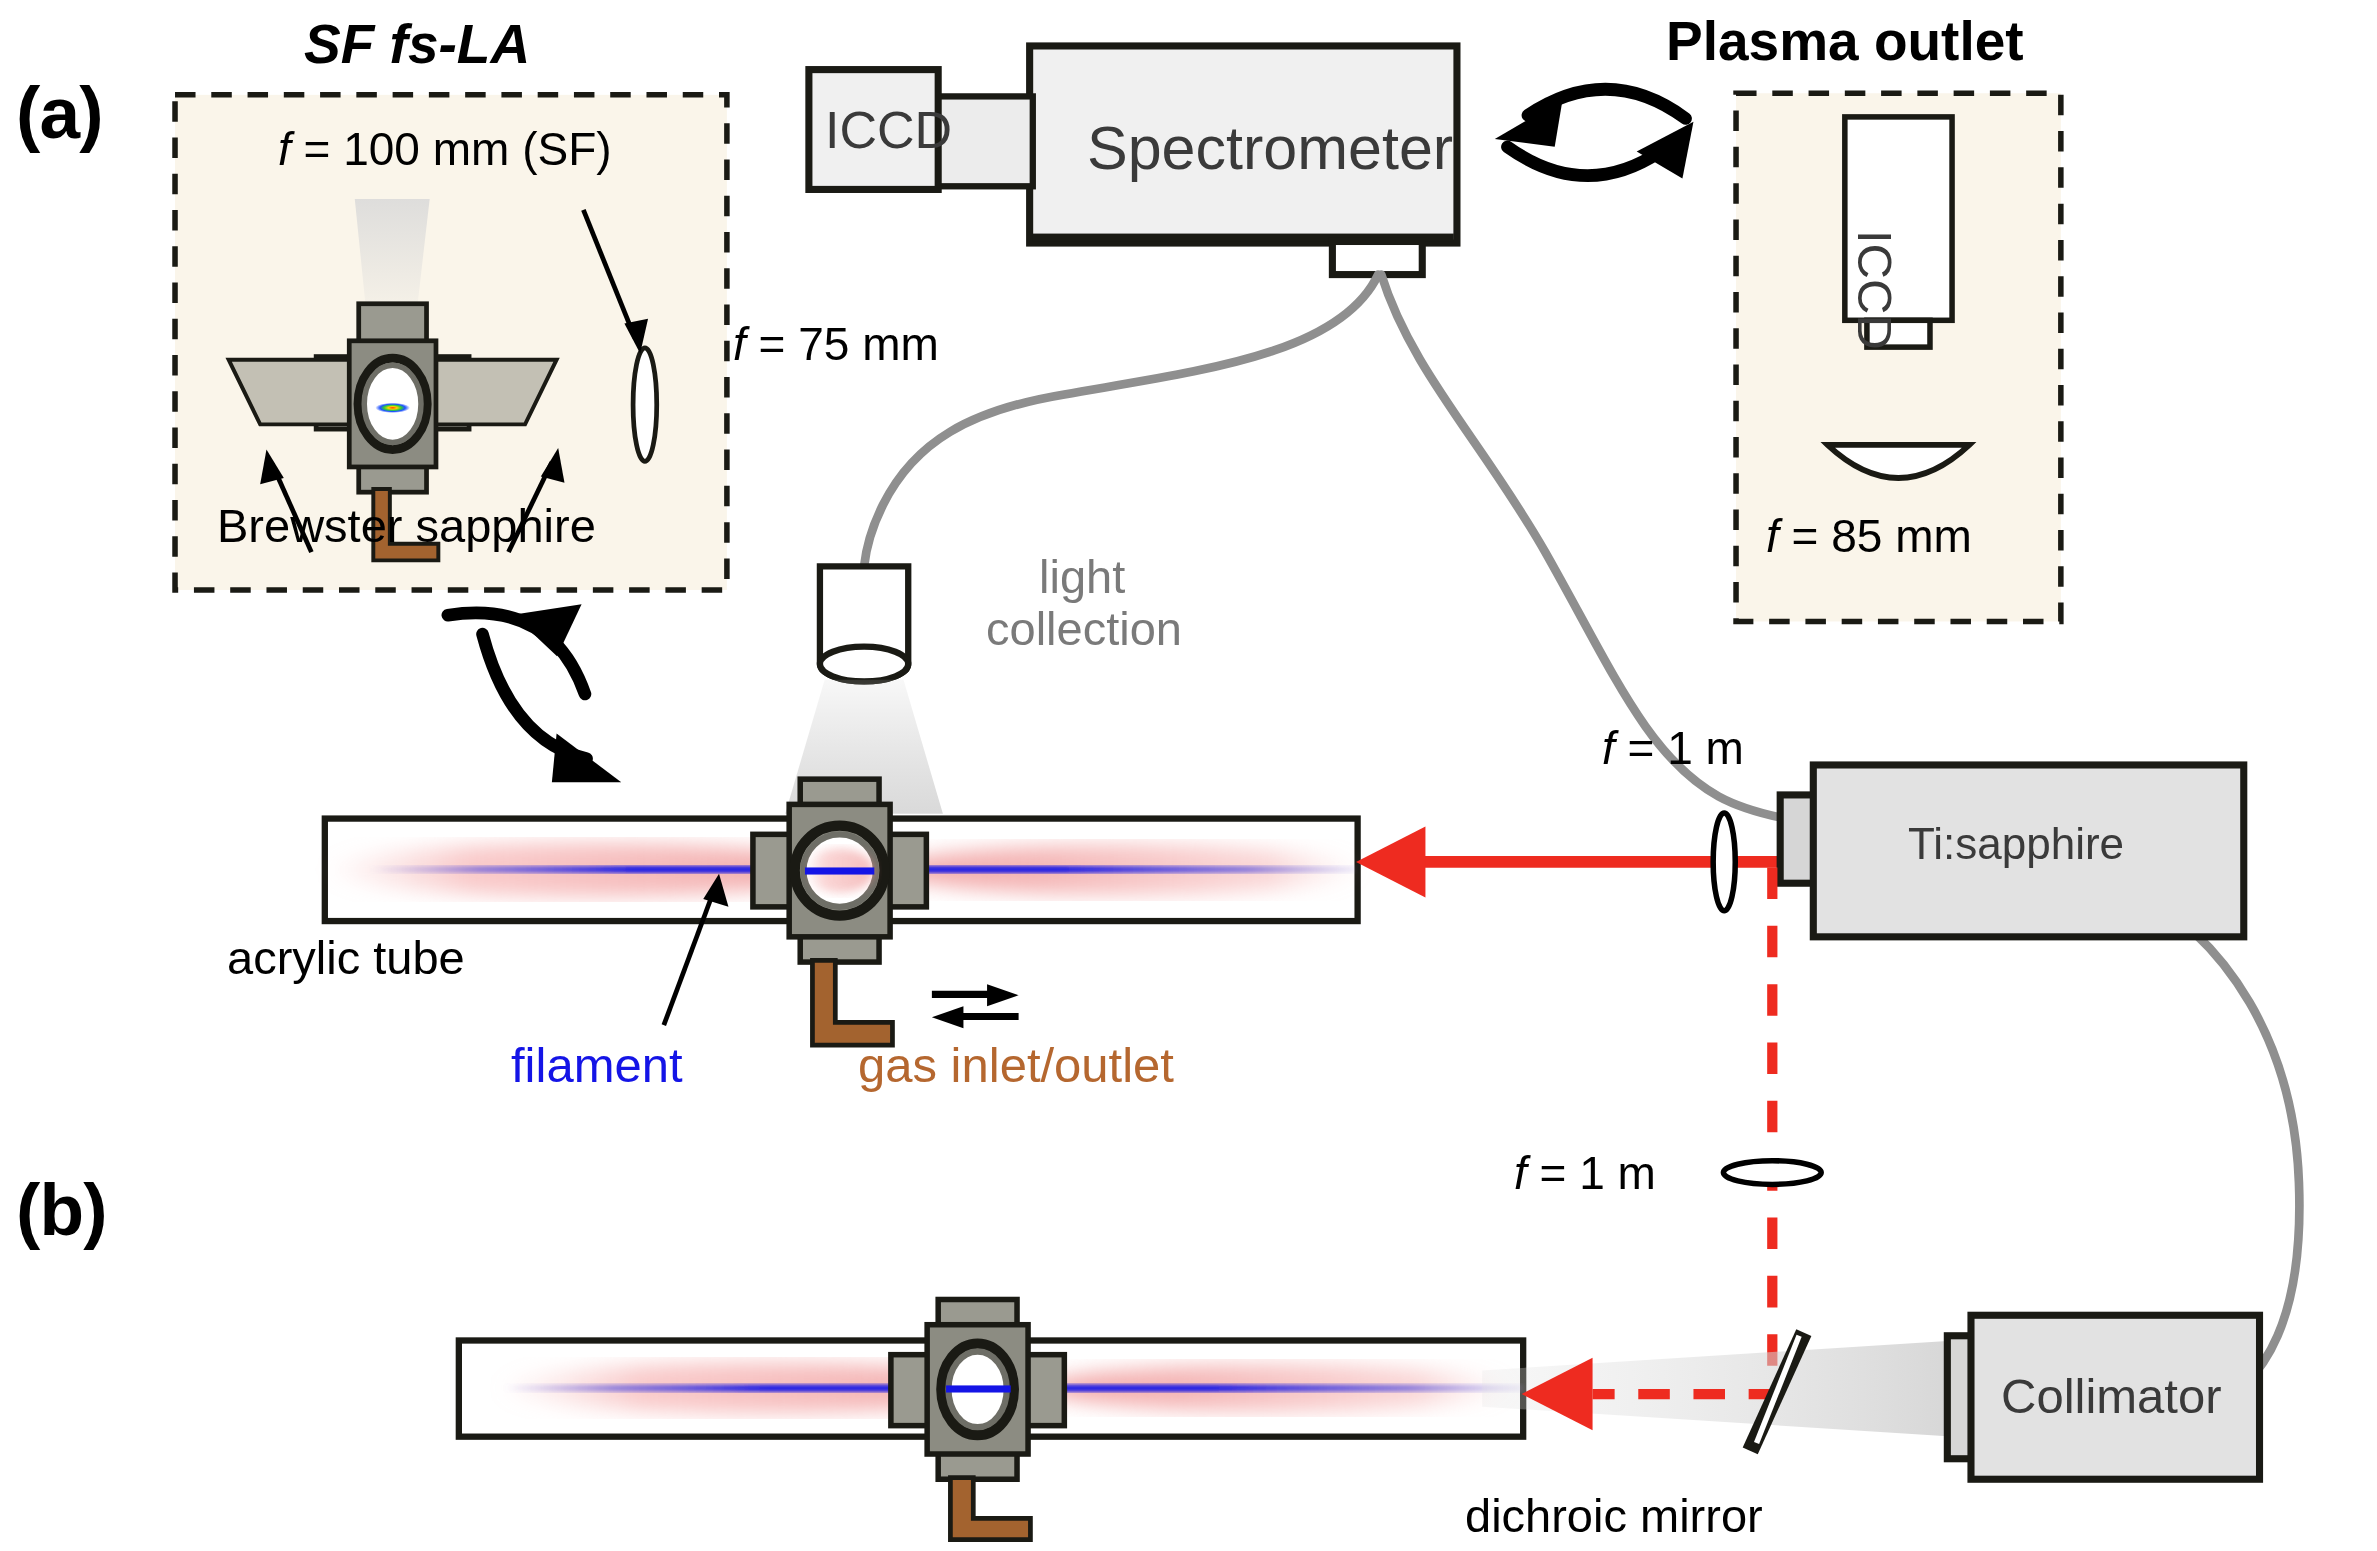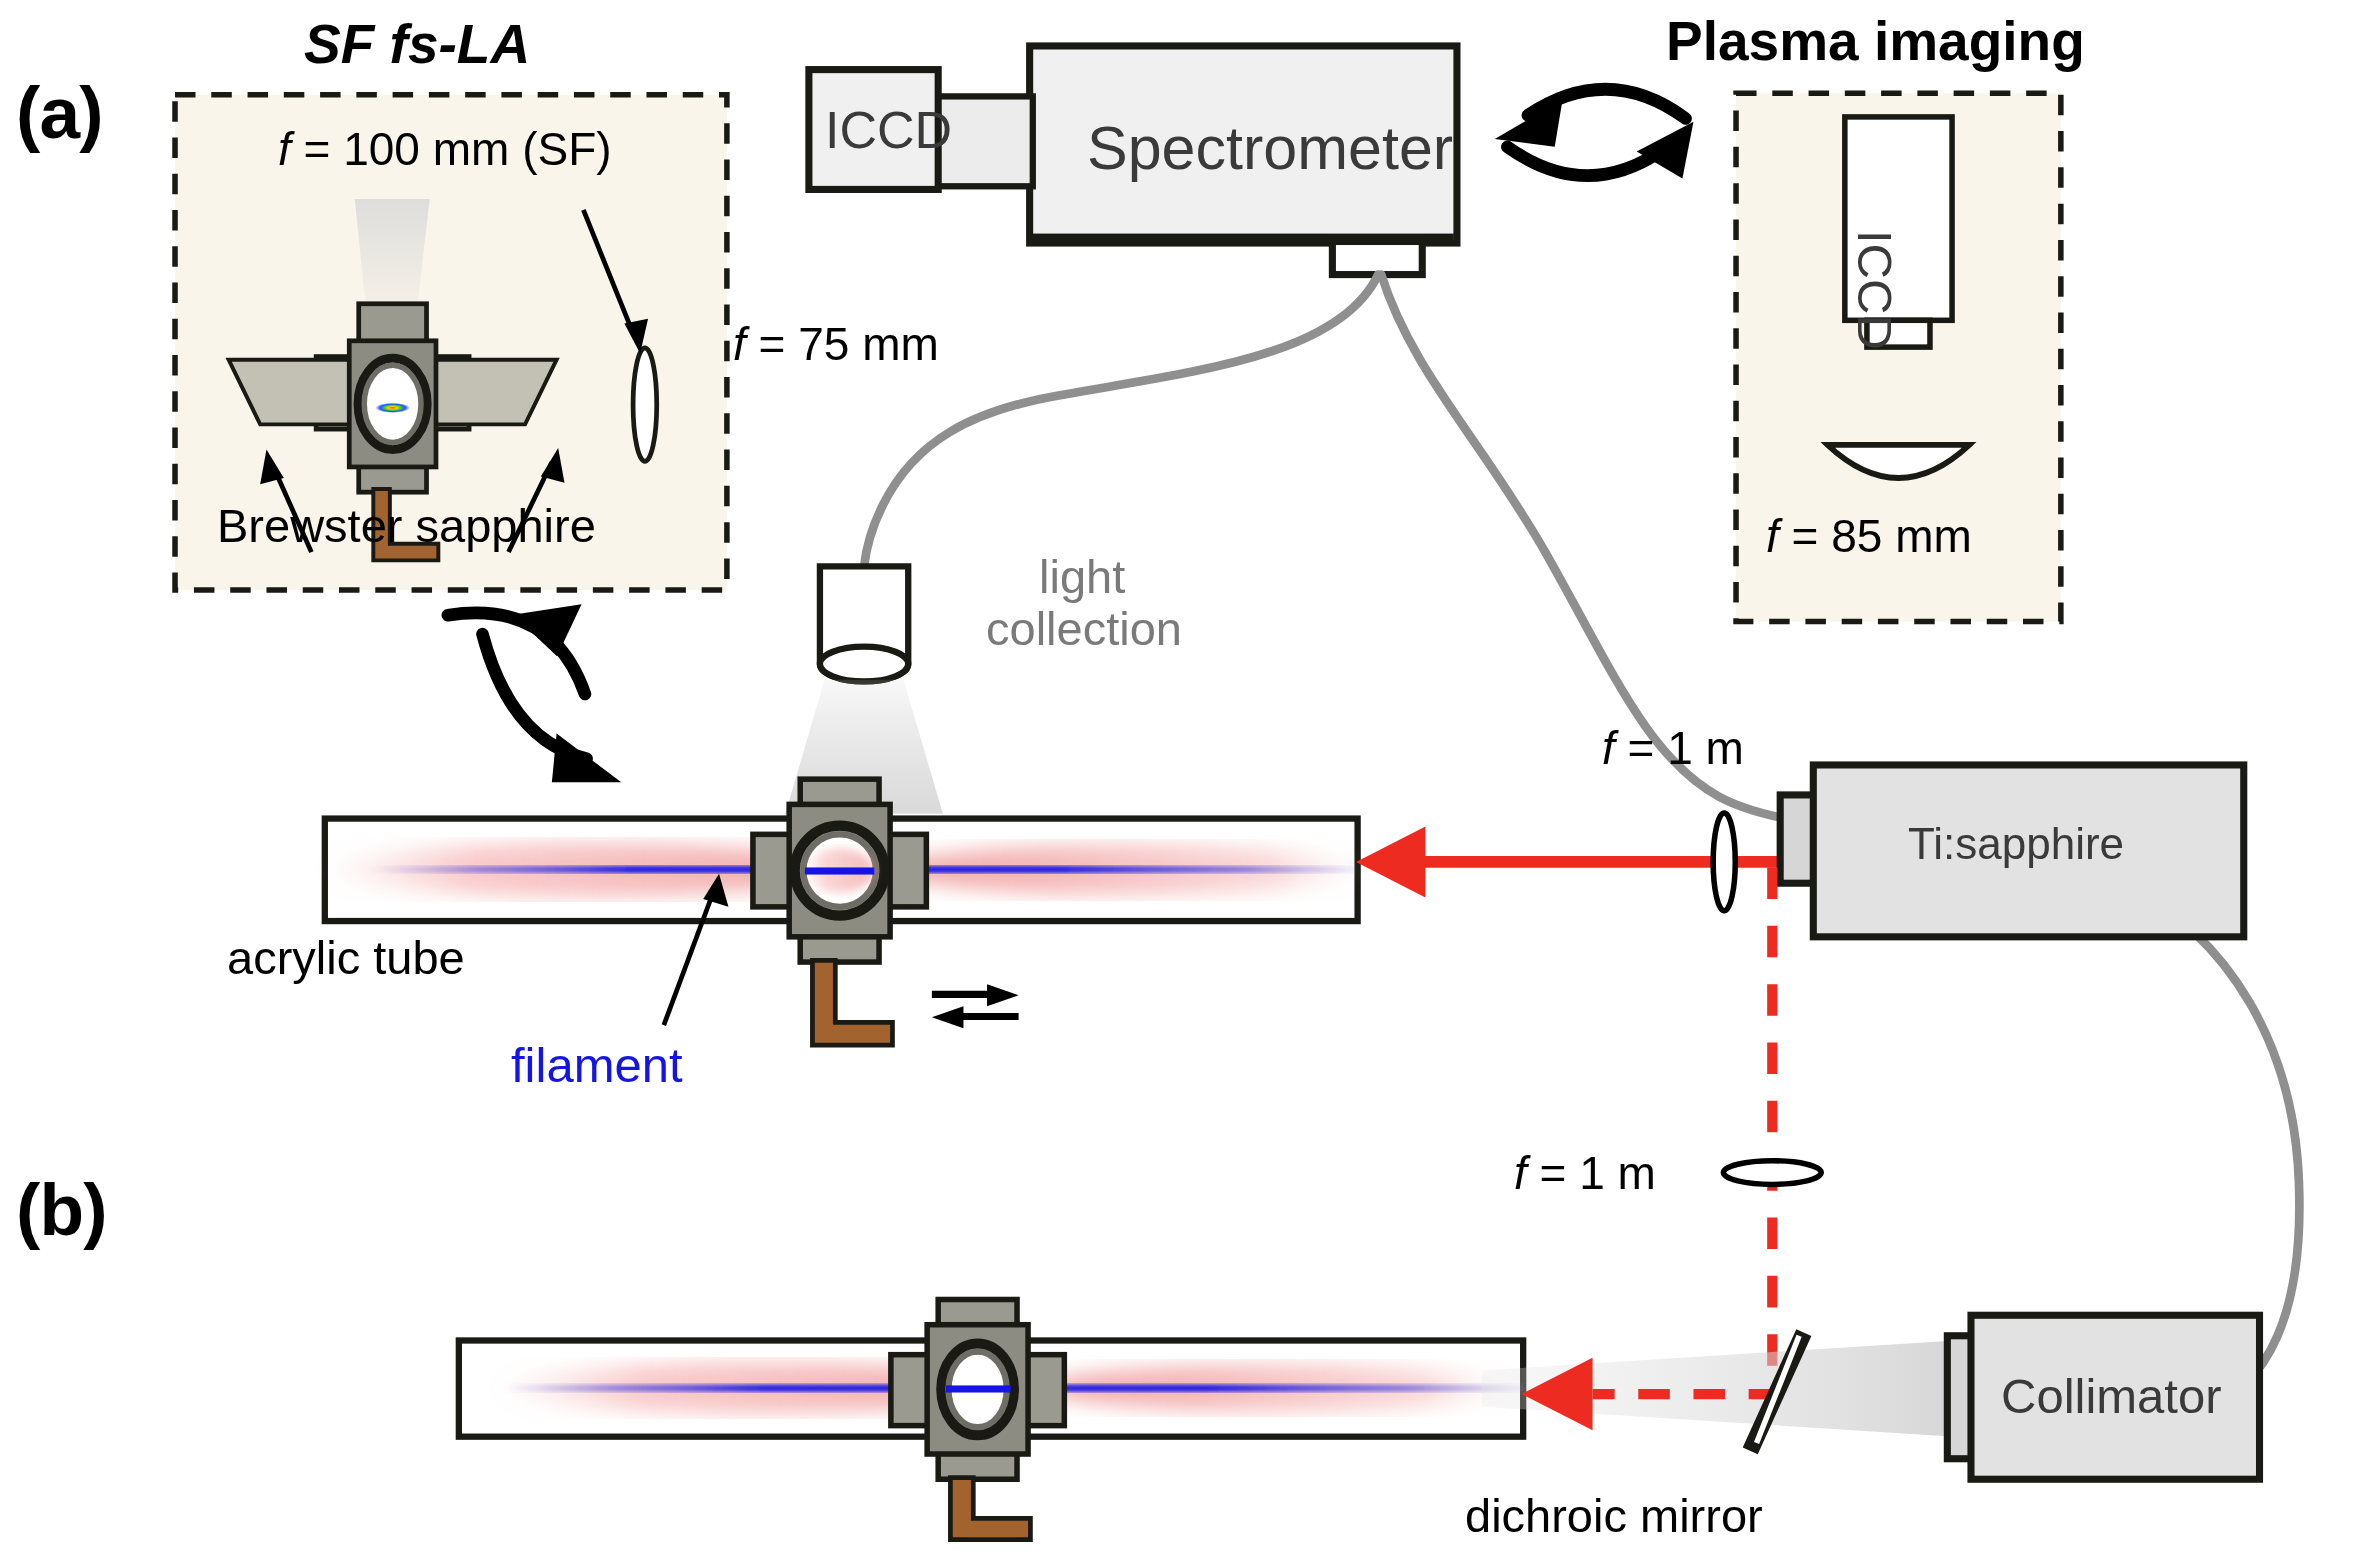--- a/index.html
+++ b/index.html
@@ -267,39 +267,40 @@
   <g>
     <rect x="2470" y="1694" width="40" height="156" fill="#d6d6d6" stroke="#1a1a14" stroke-width="9"></rect>
     <rect x="2500" y="1668" width="366" height="208" fill="#e2e2e2" stroke="#1a1a14" stroke-width="9"></rect>
   </g>
 </svg>
 
 <div class="lbl panel-tag" style="left:16px;top:76px;">(a)</div>
 <div class="lbl panel-tag" style="left:16px;top:1173px;">(b)</div>
 
 <div class="lbl inset-title" style="left:304px;top:17.3px;font-style:italic;">SF fs-LA</div>
-<div class="lbl inset-title" style="left:1666px;top:14px;">Plasma imaging</div>
+<div class="lbl inset-title" style="left:1666px;top:14px;">Plasma outlet</div>
 
 <div class="lbl f-lbl" style="left:278px;top:126px;"><i>f</i> = 100 mm (SF)</div>
 <div class="lbl big-lbl" style="left:217px;top:502px;">Brewster sapphire</div>
 
 <div class="lbl box-lbl" style="left:1899px;top:230px;transform:rotate(90deg);transform-origin:0 0;">ICCD</div>
 <div class="lbl f-lbl" style="left:1766px;top:513px;"><i>f</i> = 85 mm</div>
 
 <div class="lbl box-lbl" style="left:1087px;top:118px;font-size:61px;">Spectrometer</div>
 <div class="lbl box-lbl" style="left:825px;top:104px;font-size:52px;">ICCD</div>
 <div class="lbl box-lbl" style="left:1908px;top:822px;font-size:44px;">Ti:sapphire</div>
 <div class="lbl box-lbl" style="left:2001px;top:1372px;font-size:49px;">Collimator</div>
 
 <div class="lbl f-lbl" style="left:733px;top:321px;"><i>f</i> = 75 mm</div>
 
 <div class="lbl gray-lbl" style="left:1039px;top:552px;">light</div>
 <div class="lbl gray-lbl" style="left:986px;top:604px;">collection</div>
 
 <div class="lbl big-lbl" style="left:227px;top:934px;">acrylic tube</div>
 <div class="lbl blue-lbl" style="left:511px;top:1041px;">filament</div>
+<div class="lbl brown-lbl" style="left:858px;top:1041px;">gas inlet/outlet</div>
 
 <div class="lbl f-lbl" style="left:1602px;top:725px;"><i>f</i> = 1 m</div>
 <div class="lbl f-lbl" style="left:1514px;top:1150px;"><i>f</i> = 1 m</div>
 <div class="lbl big-lbl" style="left:1465px;top:1492px;">dichroic mirror</div>
 
 </div>
 
 
 </body></html>

